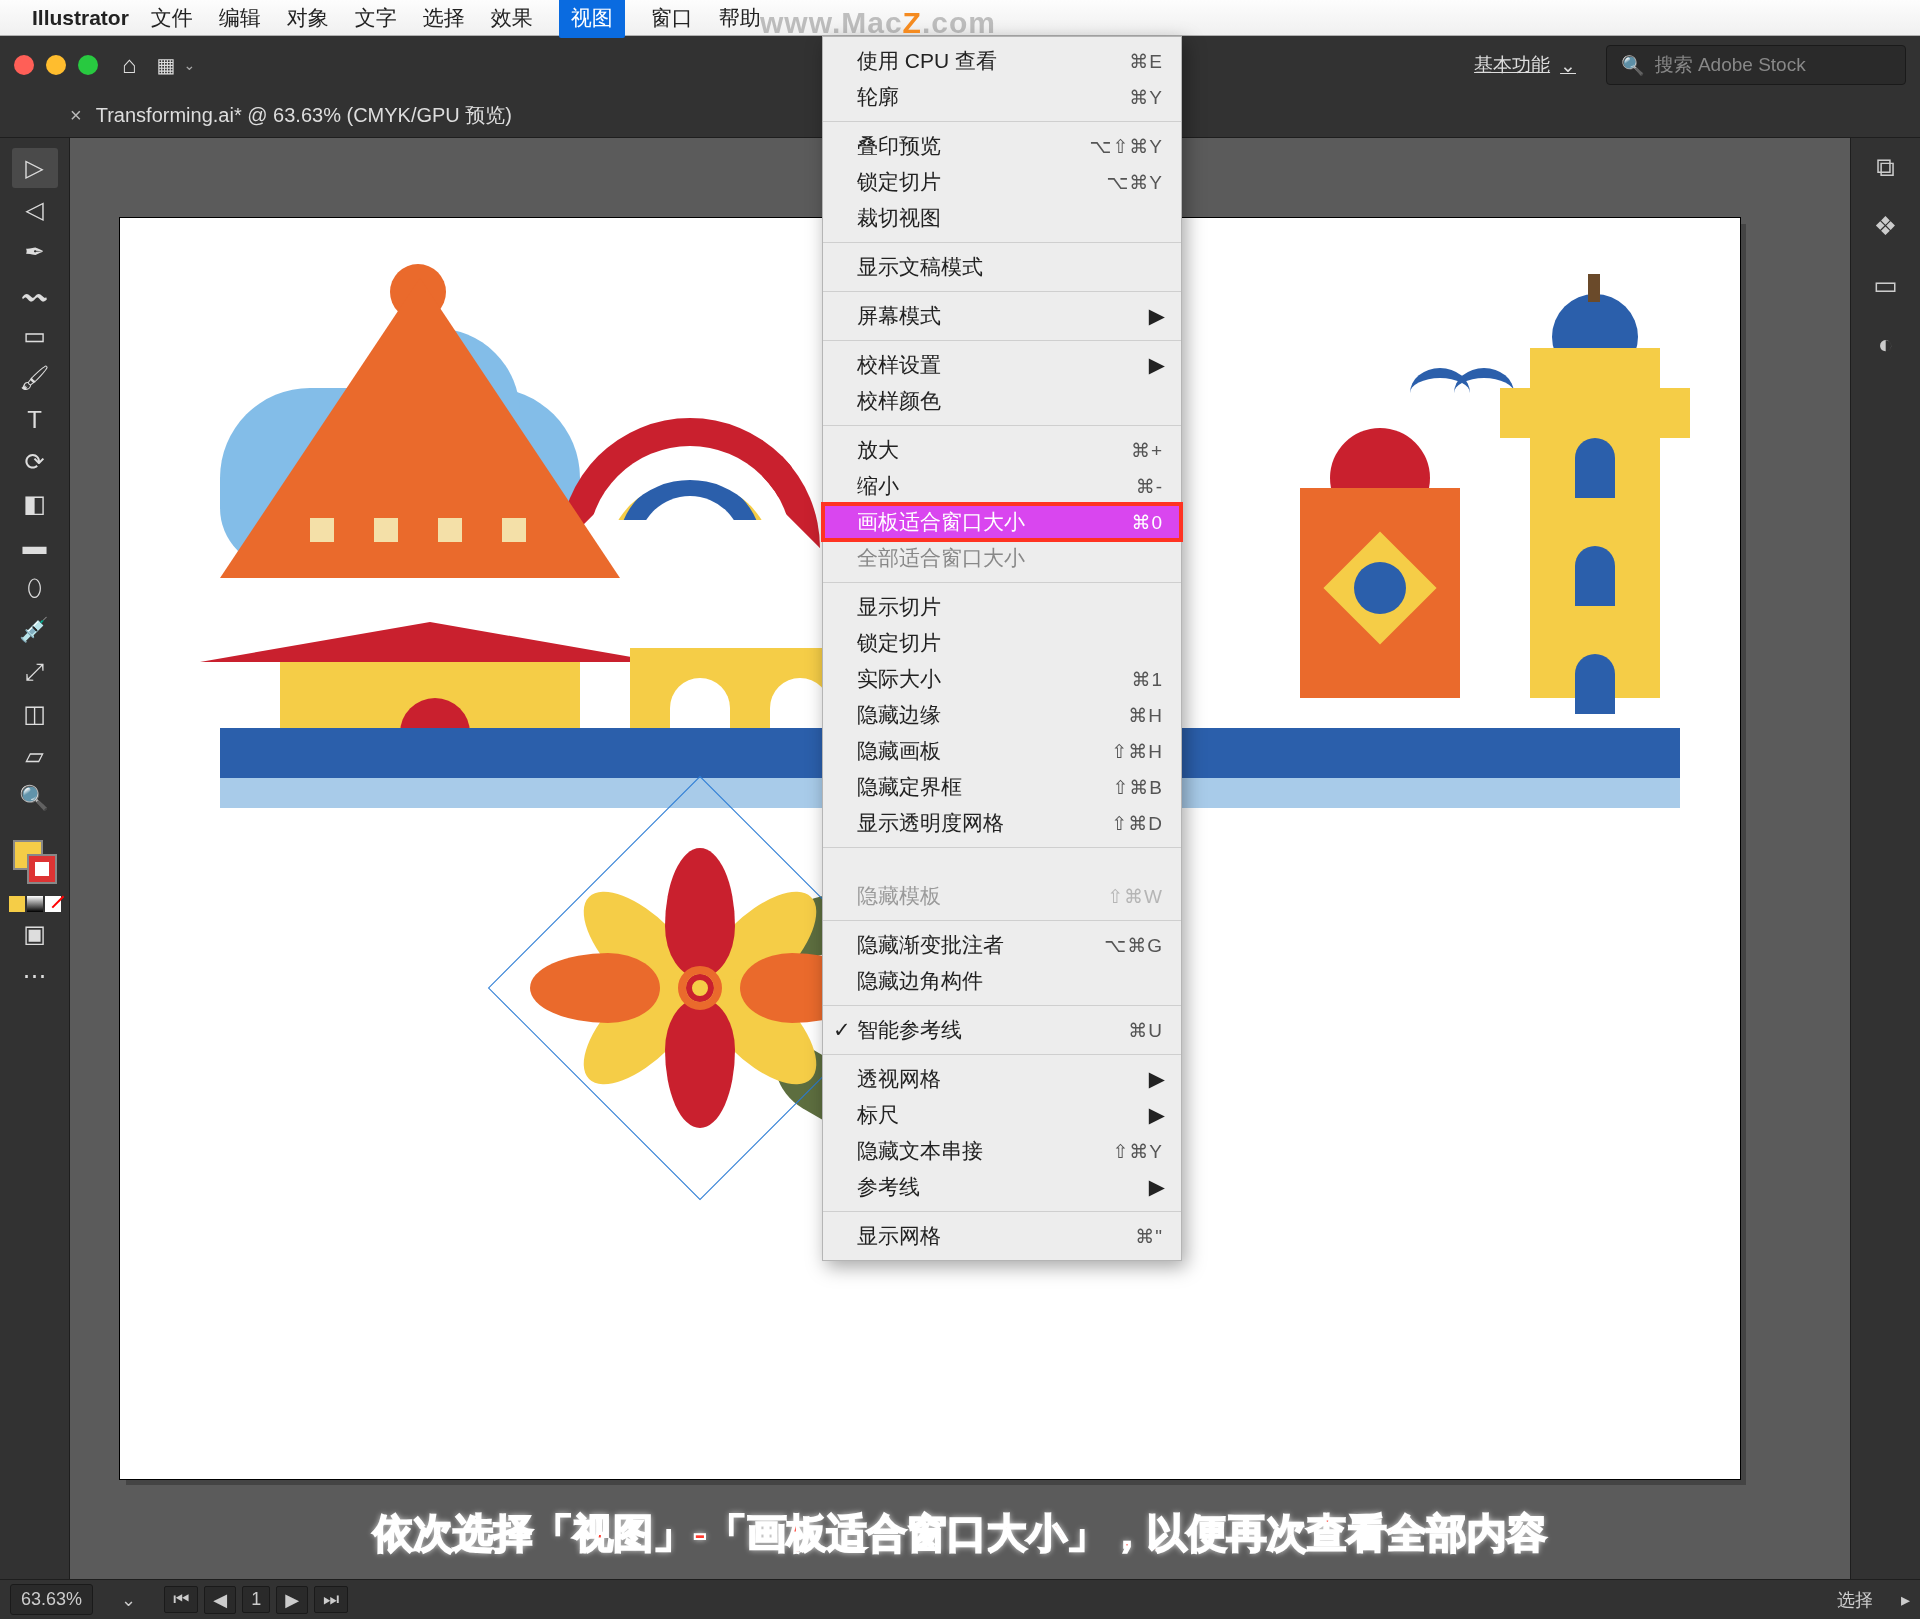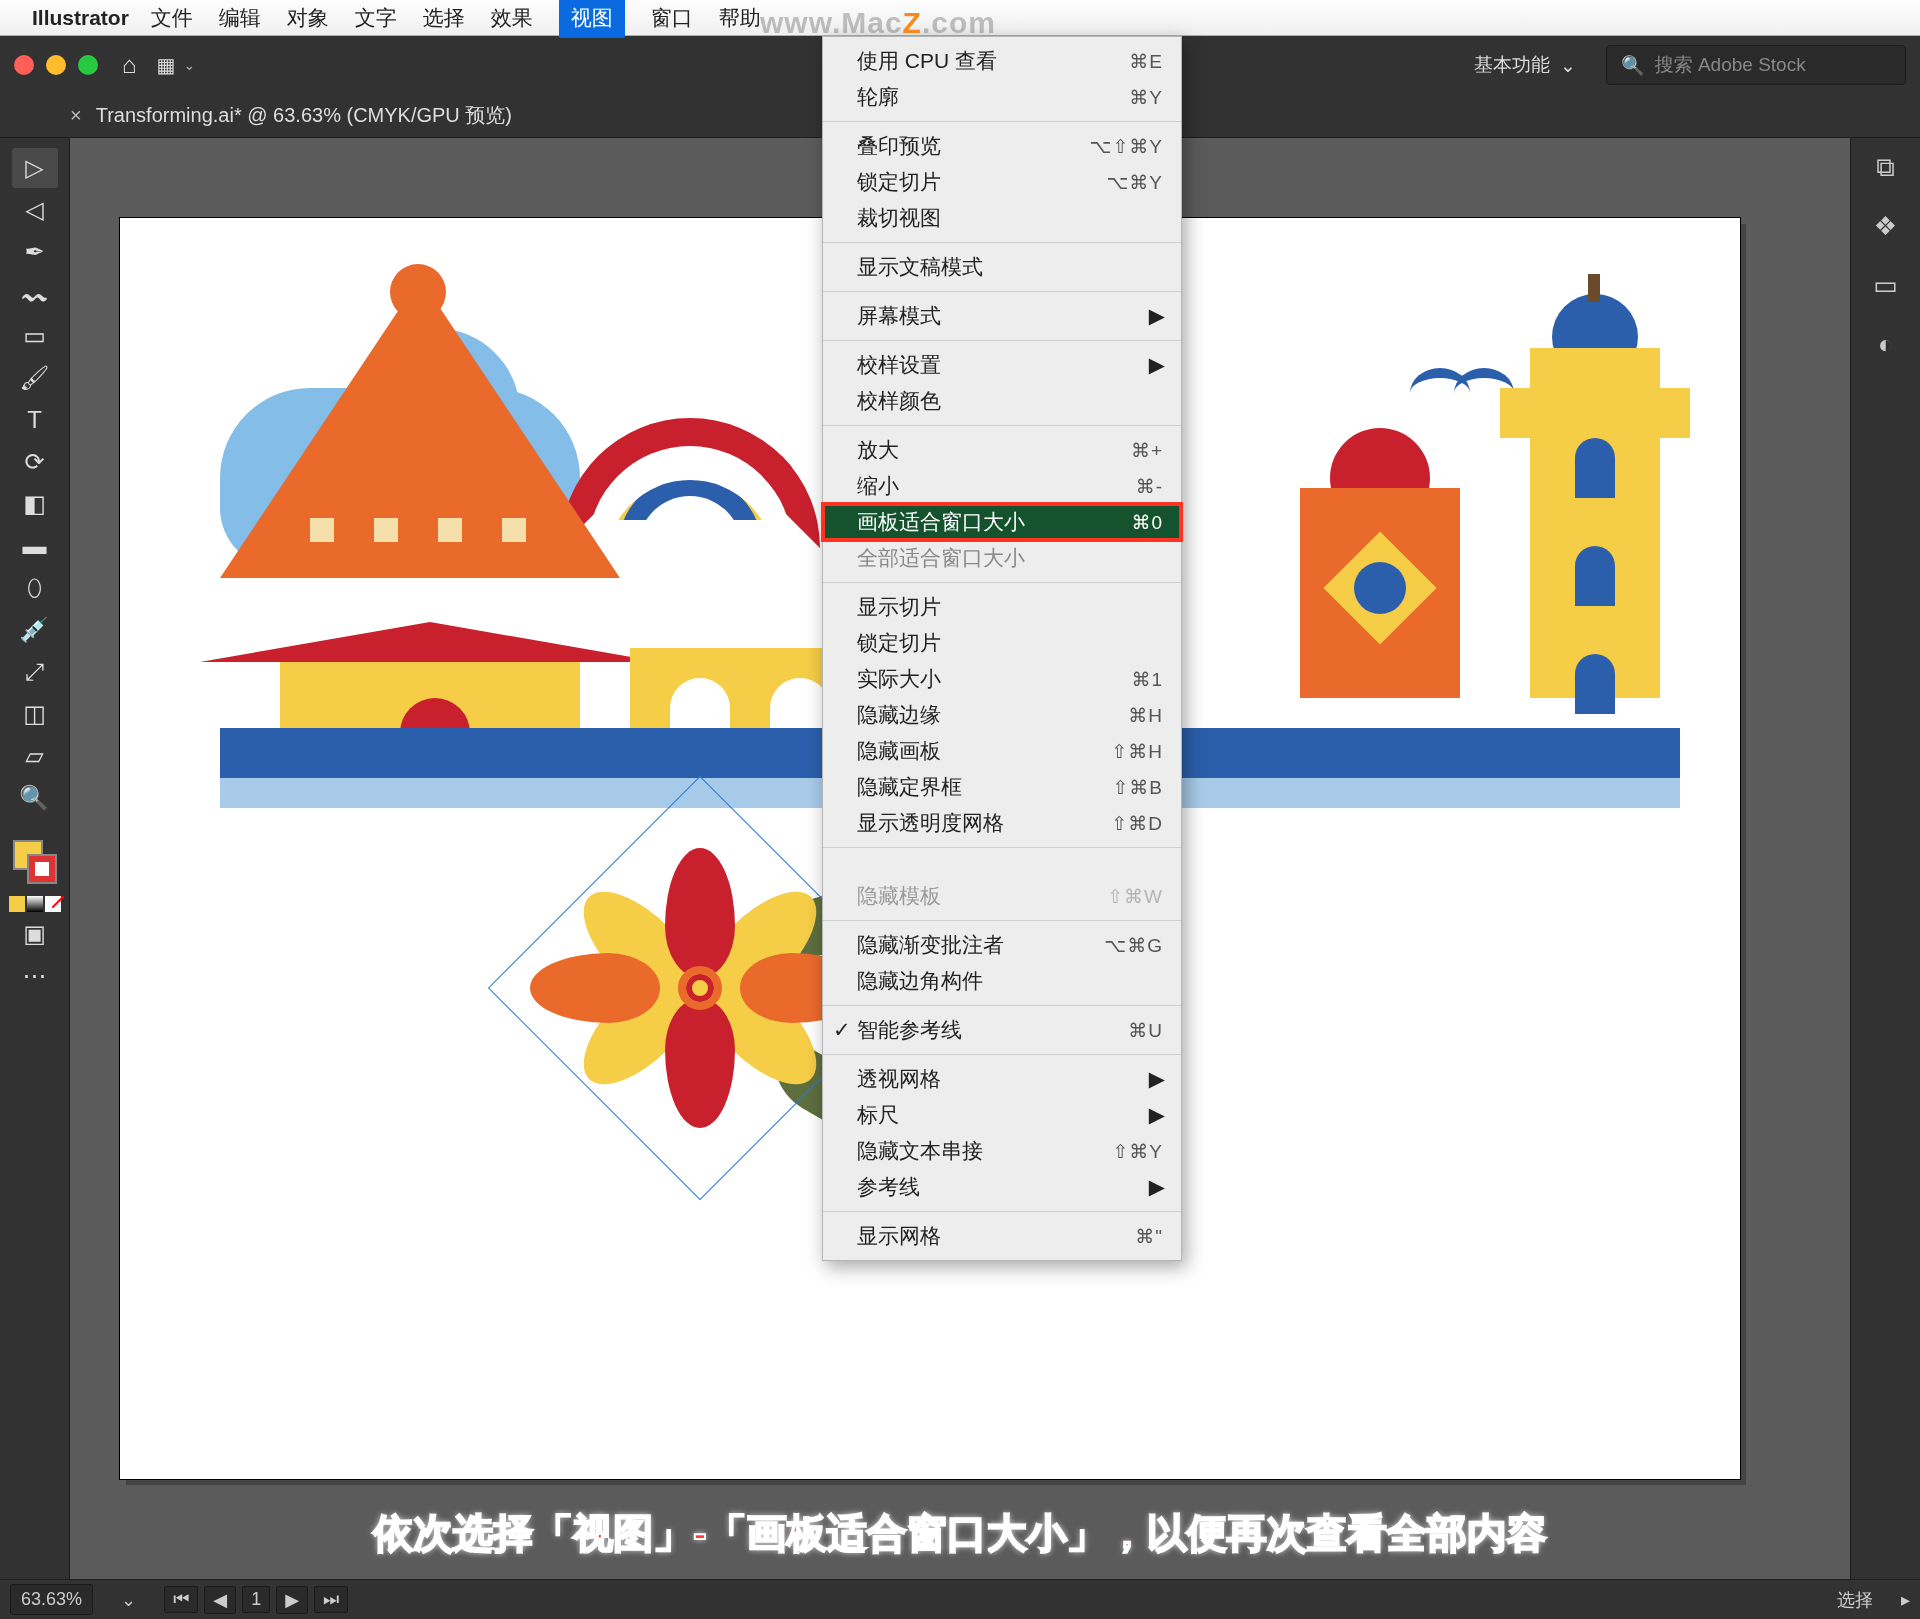--- a/index.html
+++ b/index.html
@@ -14,21 +14,21 @@
 
 
 .app-topbar { height: 58px; background: #323232; display: flex; align-items: center; padding: 0 14px; color: #ccc; font-size: 19px; }
 .traffic { display: flex; gap: 12px; margin-right: 24px; }
 .traffic span { width: 20px; height: 20px; border-radius: 50%; display: inline-block; }
 .tl-close { background: #ff5f57; } .tl-min { background: #ffbd2e; } .tl-max { background: #28c940; }
 .app-topbar .home-icon { margin-right: 20px; font-size: 24px; color: #ddd; }
 .app-topbar .layout-icon { margin-right: 8px; font-size: 20px; color: #ddd; }
 .app-topbar .chev { color: #aaa; font-size: 14px; }
 .app-topbar .spacer { flex: 1; }
-.app-topbar .workspace { display: flex; align-items: center; gap: 10px; color: #ddd; margin-right: 30px; }
+.app-topbar .workspace { display: flex; align-items: center; gap: 10px; color: #ddd; margin-right: 30px; text-decoration: underline; }
 .app-topbar .search { display: flex; align-items: center; gap: 10px; background: #2a2a2a; border: 1px solid #1a1a1a; padding: 6px 14px; border-radius: 4px; width: 300px; color: #888; }
 
 
 .doc-tabbar { height: 44px; background: #323232; border-bottom: 1px solid #1e1e1e; display: flex; align-items: center; padding-left: 70px; color: #ddd; font-size: 20px; }
 .doc-tabbar .docx { color: #bbb; margin-right: 14px; }
 
 
 .main { display: flex; height: calc(1619px - 36px - 58px - 44px - 40px); }
 .toolbar { width: 70px; background: #323232; border-right: 1px solid #1e1e1e; display: flex; flex-direction: column; align-items: center; padding-top: 10px; gap: 2px; }
 .toolbar .tbtn { width: 46px; height: 40px; display: flex; align-items: center; justify-content: center; color: #ddd; font-size: 24px; border-radius: 3px; }
@@ -59,21 +59,21 @@
 .dropdown { position: absolute; top: 36px; left: 822px; width: 360px; background: #ededed; border: 1px solid #b5b5b5; box-shadow: 4px 6px 18px rgba(0,0,0,.35); z-index: 100; font-size: 21px; color: #222; }
 .dropdown .grp { border-bottom: 1px solid #cfcfcf; padding: 6px 0; }
 .dropdown .grp:last-child { border-bottom: none; }
 .dropdown .mi { display: flex; align-items: center; padding: 4px 18px 4px 34px; position: relative; }
 .dropdown .mi .lab { flex: 1; }
 .dropdown .mi .sc { color: #555; font-size: 19px; letter-spacing: 1px; }
 .dropdown .mi .arr { position: absolute; right: 16px; color: #222; }
 .dropdown .mi.disabled { color: #9a9a9a; margin-top: 24px; }
 .dropdown .mi.disabled .sc { color: #b5b5b5; }
 .dropdown .mi.checked::before { content: "✓"; position: absolute; left: 10px; }
-.dropdown .mi.hl { background: #14532d; color: #fff; outline: 4px solid #ff3322; outline-offset: -2px; }
+.dropdown .mi.hl { background: #d946ef; color: #fff; outline: 4px solid #ff3322; outline-offset: -2px; }
 .dropdown .mi.hl .sc { color: #fff; }
 .dropdown .mi.below-hl { color: #888; }
 
 
 .watermark { position: absolute; top: 6px; left: 760px; font-size: 30px; font-weight: 700; color: rgba(120,120,120,.45); letter-spacing: 1px; z-index: 200; }
 .watermark .z { color: #f58b20; }
 
 
 .caption { position: absolute; bottom: 58px; left: 0; right: 0; text-align: center; font-size: 40px; font-weight: 800; color: #ff3b2f; -webkit-text-stroke: 2px #fff; text-shadow: 0 0 6px #fff; z-index: 50; }
 

